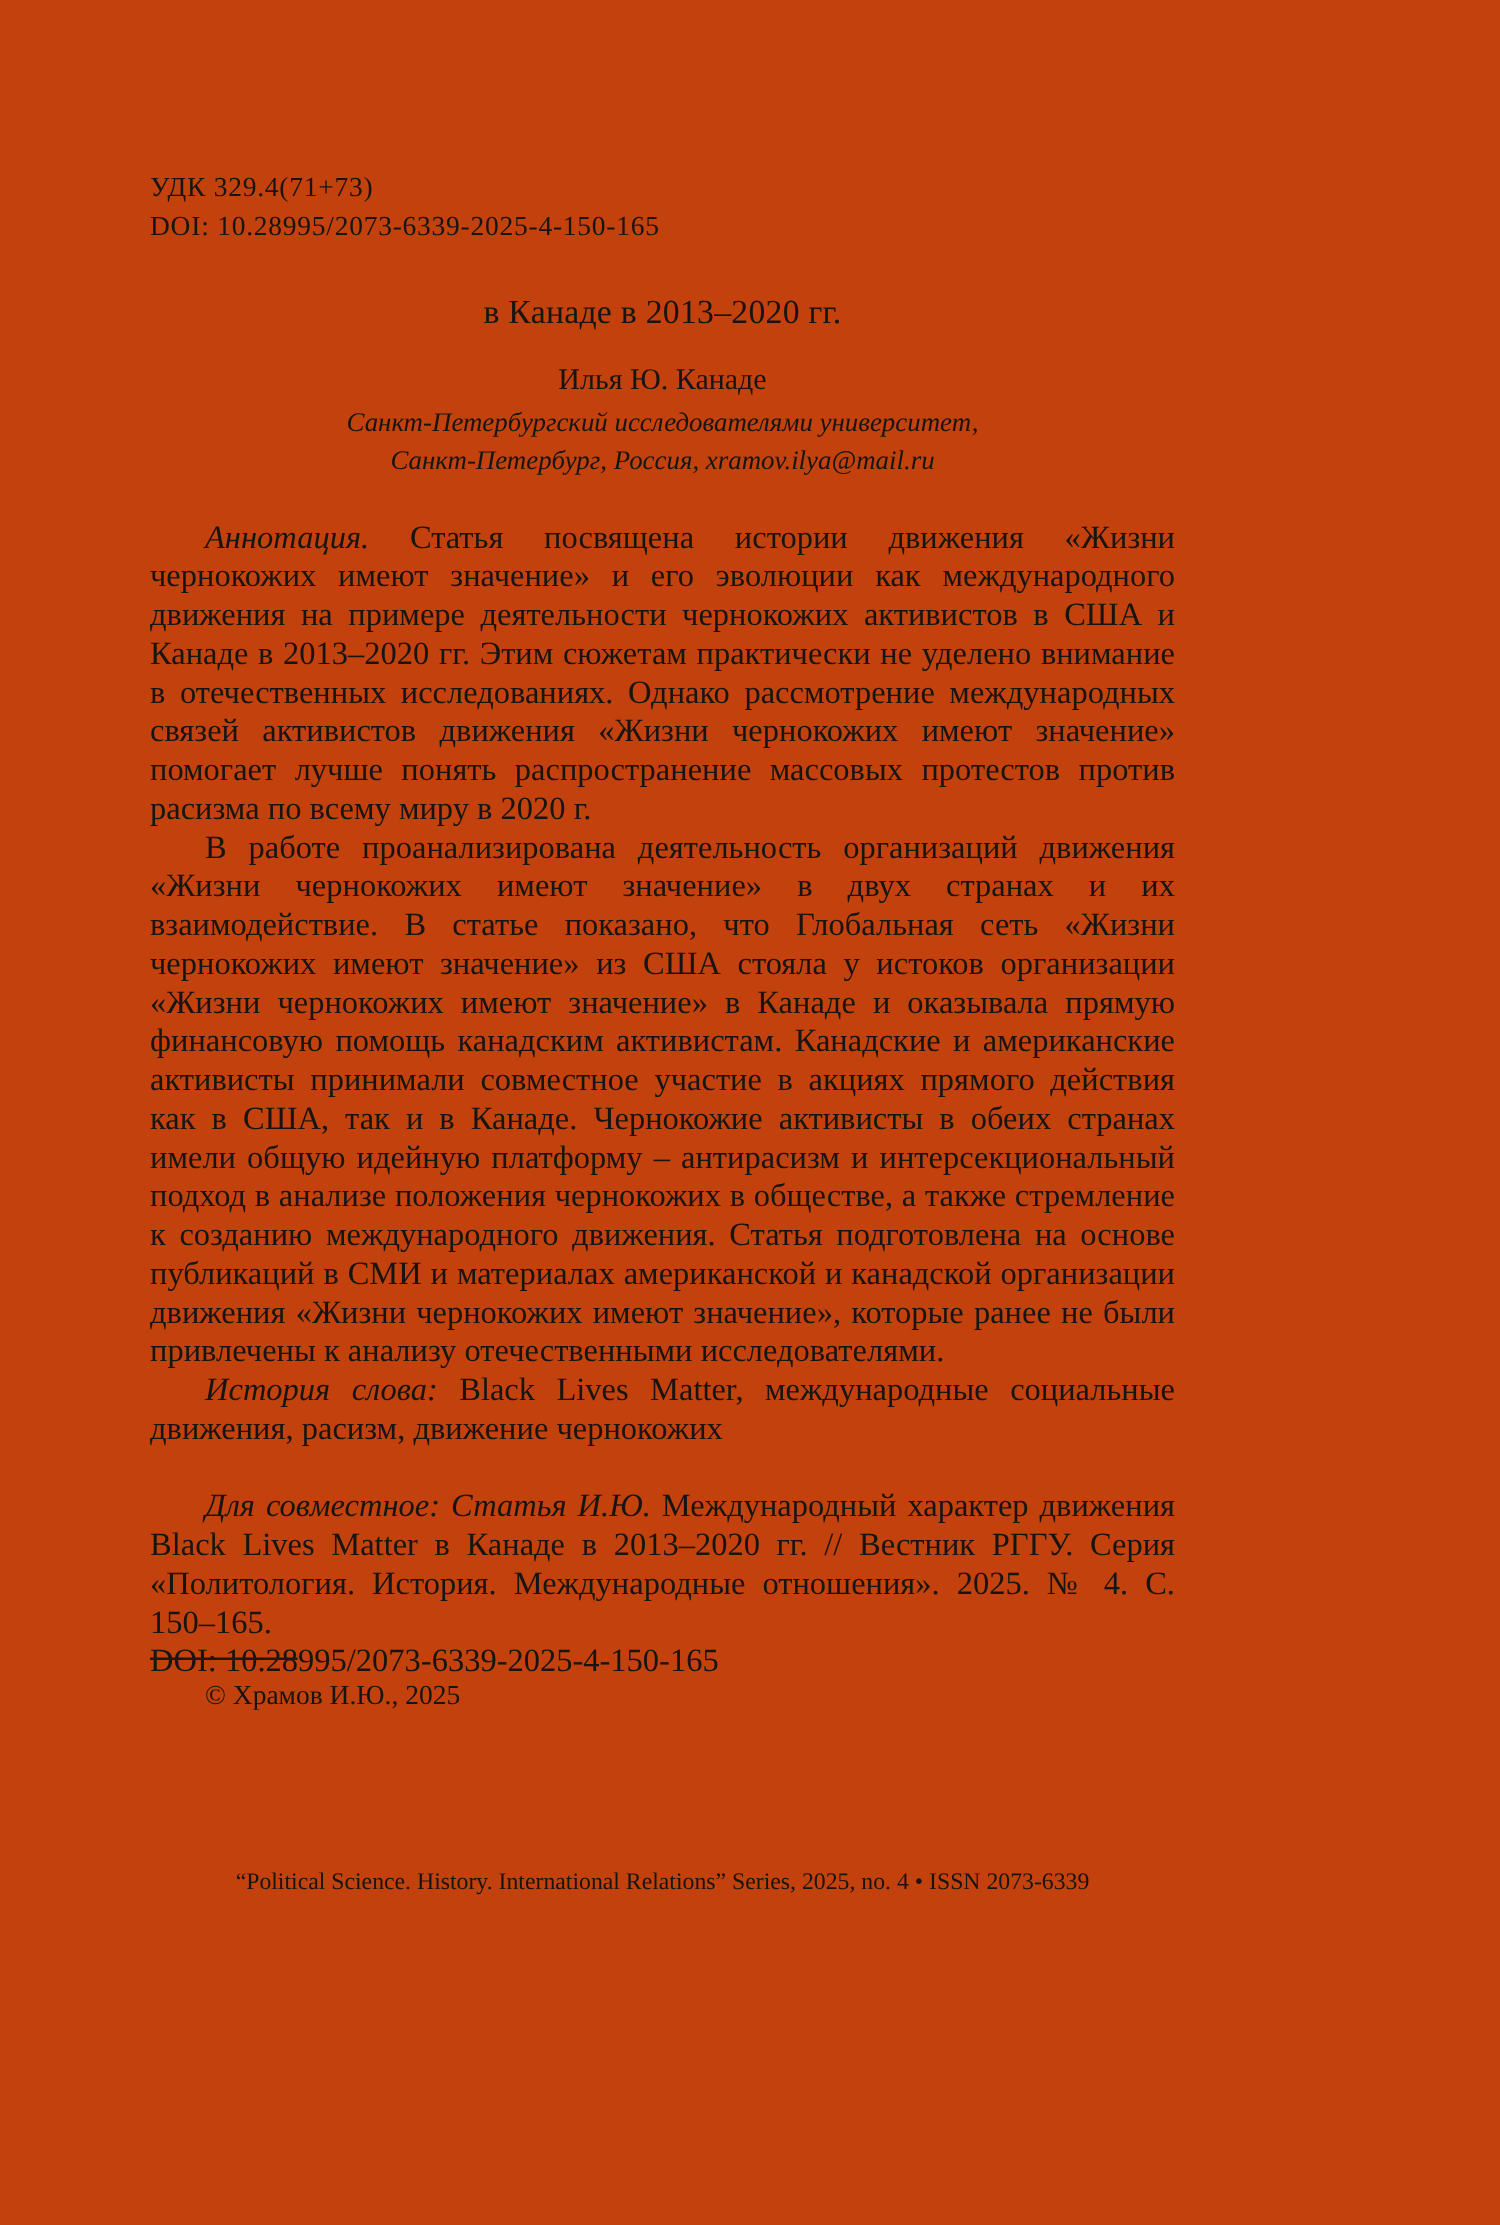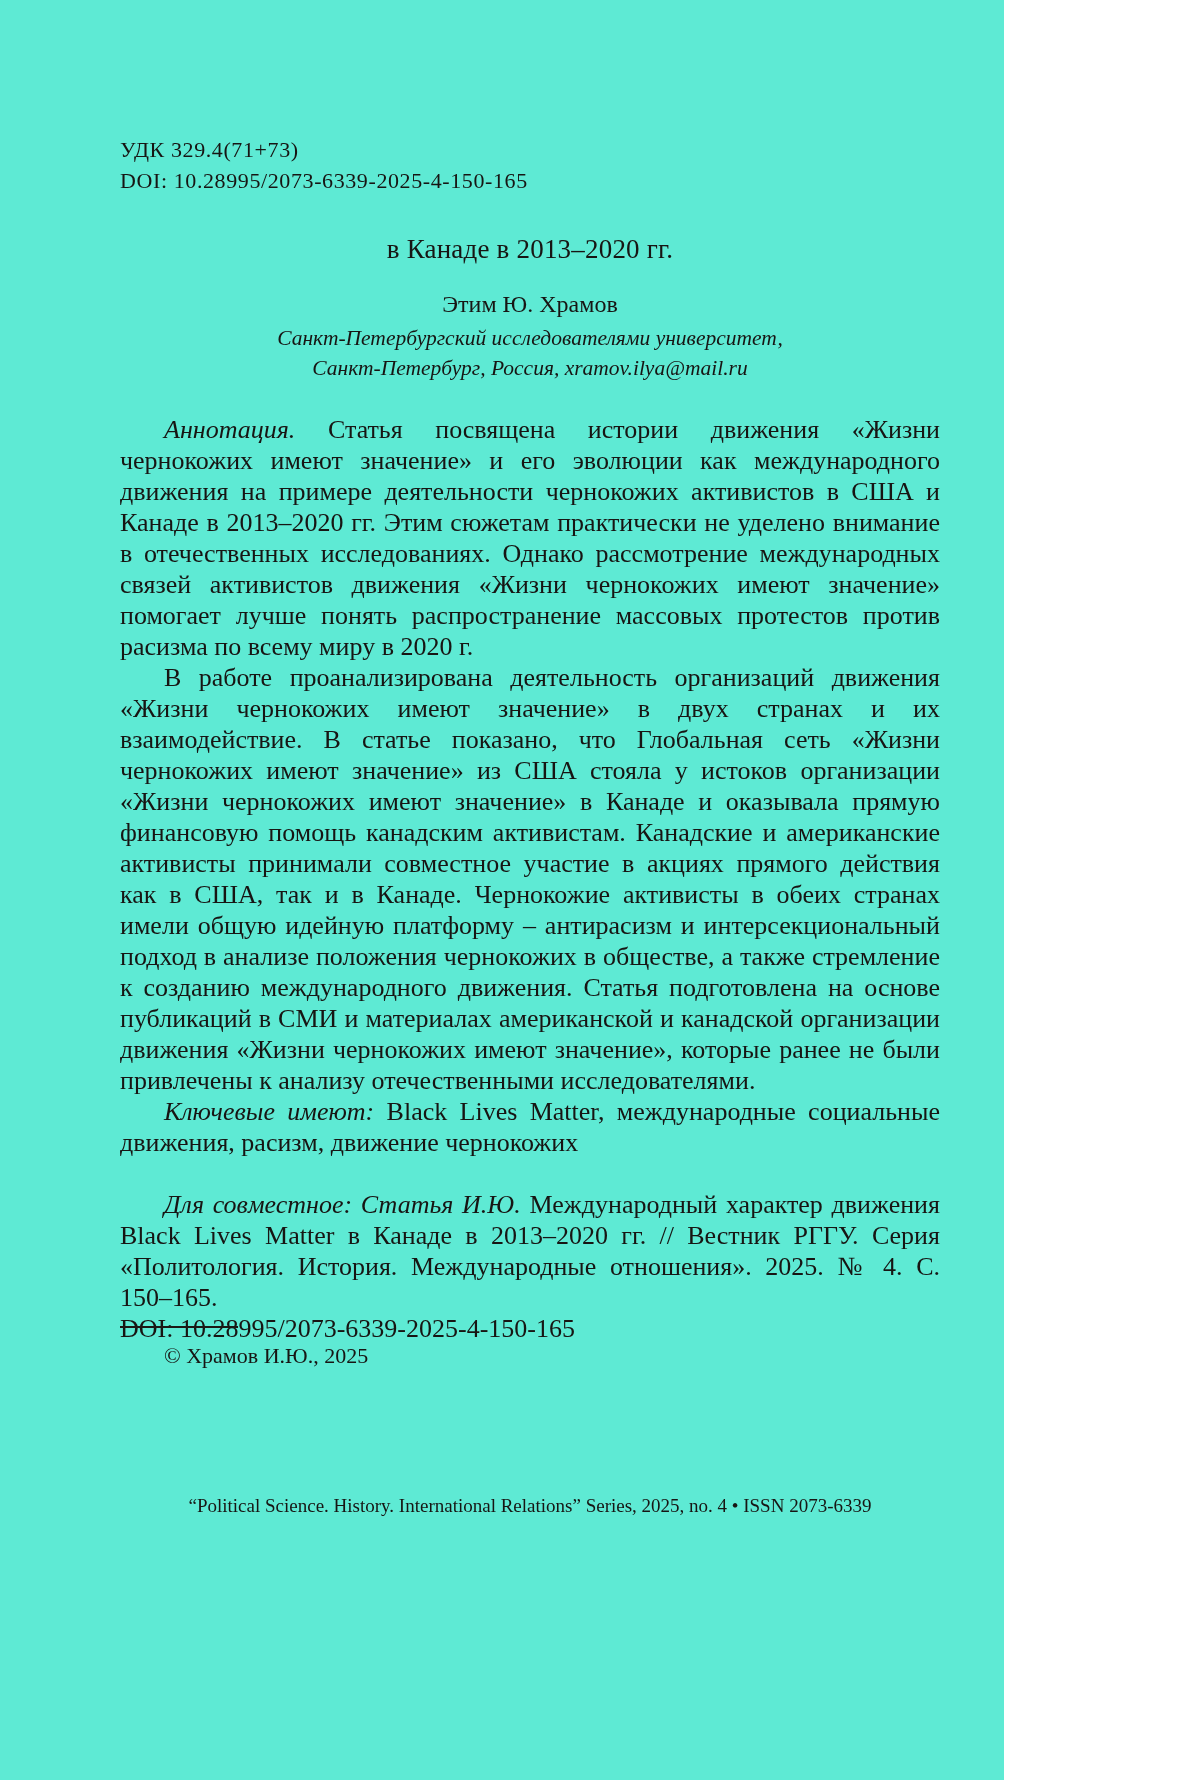--- a/index.html
+++ b/index.html
@@ -4,23 +4,23 @@
 <title>Вестник РГГУ — статья</title>
 <style>
   * { box-sizing: border-box; }
   html, body {
     margin: 0;
     padding: 0;
     background: #ffffff;
   }
   .page {
     position: relative;
-    width: 1004px;
+    width: 1200px;
     height: 1780px;
-    background: #5eead4;
+    background: #c2410c;
     color: #171513;
     font-family: "Liberation Serif", "DejaVu Serif", serif;
     overflow: hidden;
   }
   .content {
     position: absolute;
     left: 120px;
     top: 134px;
     width: 820px;
   }
@@ -104,36 +104,36 @@
 
     <div class="meta">
       <div class="meta-line">УДК 329.4(71+73)</div>
       <div class="meta-line">DOI: 10.28995/2073-6339-2025-4-150-165</div>
     </div>
 
     <h1 class="title">
       <span class="title-line">в Канаде в 2013–2020 гг.</span>
     </h1>
 
-    <div class="author">Этим Ю. Храмов</div>
+    <div class="author">Илья Ю. Канаде</div>
 
     <div class="affiliation">
       <span class="aff-line">Санкт-Петербургский исследователями университет,</span>
       <span class="aff-line">Санкт-Петербург, Россия, xramov.ilya@mail.ru</span>
     </div>
 
     <p class="body first">
       <span class="i">Аннотация.</span>
       <span>Статья посвящена истории движения «Жизни чернокожих имеют значение» и его эволюции как международного движения на примере деятельности чернокожих активистов в США и Канаде в 2013–2020 гг. Этим сюжетам практически не уделено внимание в отечественных исследованиях. Однако рассмотрение международных связей активистов движения «Жизни чернокожих имеют значение» помогает лучше понять распространение массовых протестов против расизма по всему миру в 2020 г.</span>
     </p>
 
     <p class="body">В работе проанализирована деятельность организаций движения «Жизни чернокожих имеют значение» в двух странах и их взаимодействие. В статье показано, что Глобальная сеть «Жизни чернокожих имеют значение» из США стояла у истоков организации «Жизни чернокожих имеют значение» в Канаде и оказывала прямую финансовую помощь канадским активистам. Канадские и американские активисты принимали совместное участие в акциях прямого действия как в США, так и в Канаде. Чернокожие активисты в обеих странах имели общую идейную платформу – антирасизм и интерсекциональный подход в анализе положения чернокожих в обществе, а также стремление к созданию международного движения. Статья подготовлена на основе публикаций в СМИ и материалах американской и канадской организации движения «Жизни чернокожих имеют значение», которые ранее не были привлечены к анализу отечественными исследователями.</p>
 
     <p class="body">
-      <span class="i">Ключевые имеют:</span>
+      <span class="i">История слова:</span>
       <span>Black Lives Matter, международные социальные движения, расизм, движение чернокожих</span>
     </p>
 
     <p class="body citation">
       <span class="i">Для совместное:</span>
       <span class="i">Статья И.Ю.</span>
       <span>Международный характер движения Black Lives Matter в Канаде в 2013–2020 гг. // Вестник РГГУ. Серия «Политология. История. Международные отношения». 2025. № 4. С. 150–165.</span>
       <span class="doi-line">DOI: 10.28995/2073-6339-2025-4-150-165</span>
     </p>
 

